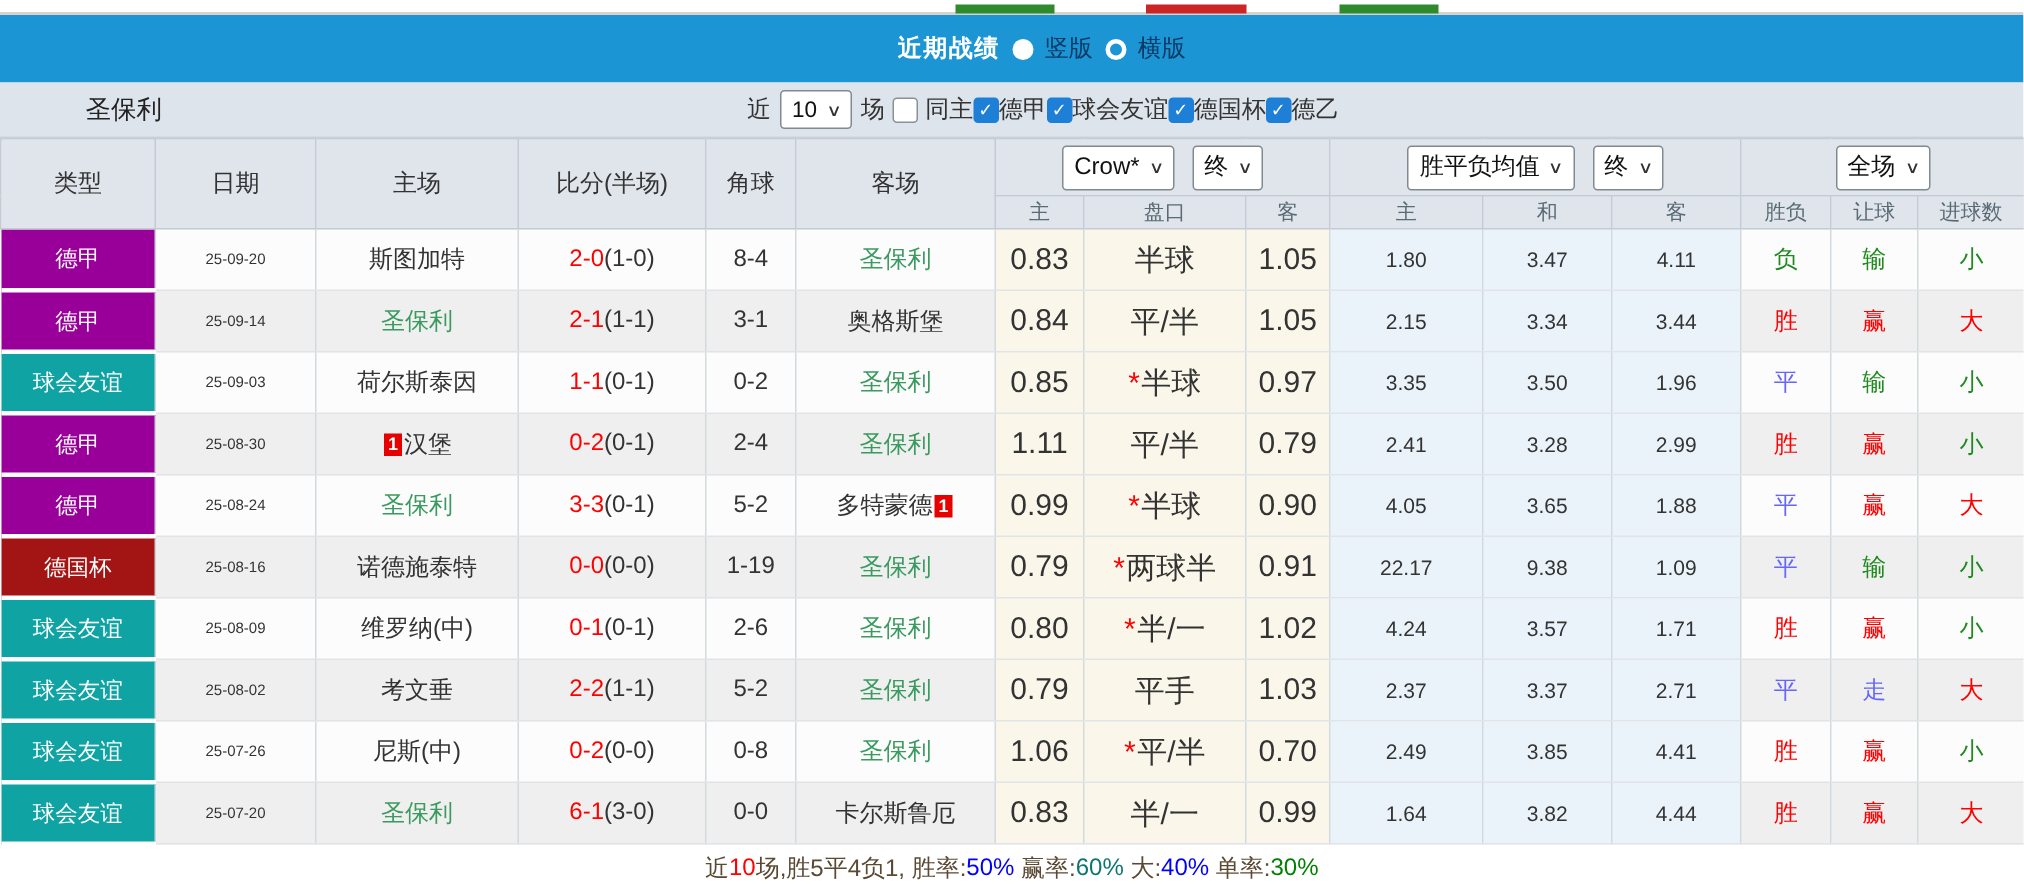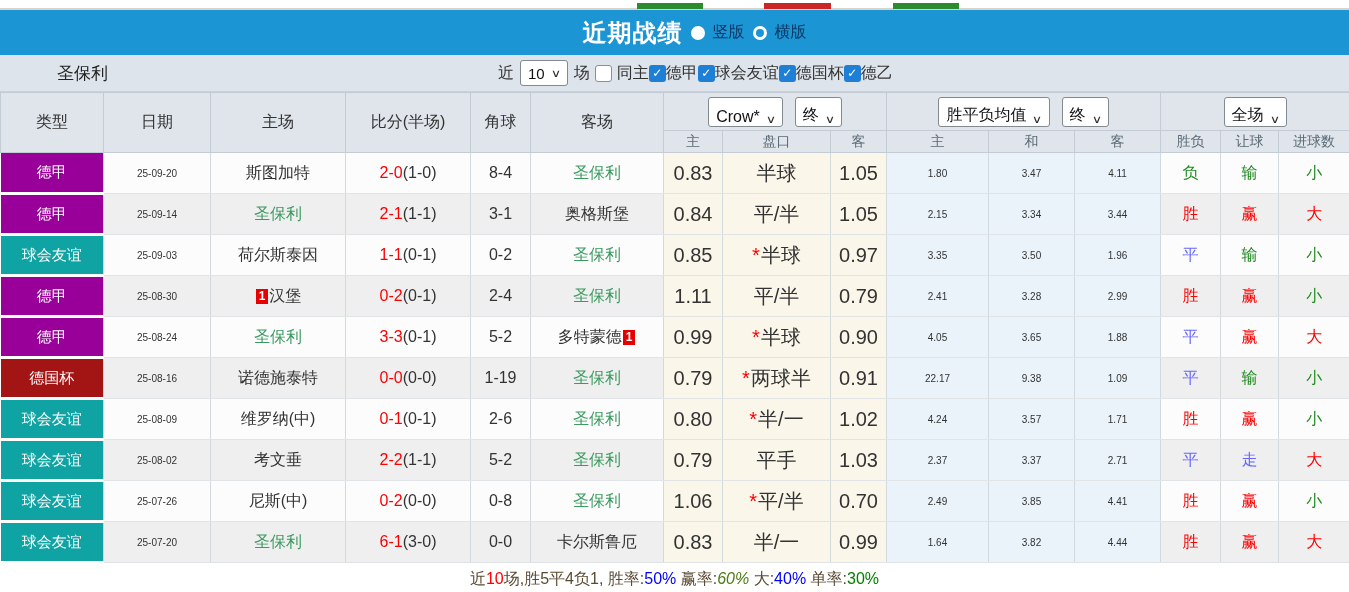--- a/index.html
+++ b/index.html
@@ -8,21 +8,21 @@
 
   
   .top-strip { position:relative; width:100%; height:10px; background:#fff; border-bottom:2px solid #d6d3cd; }
   .top-strip .tbar { position:absolute; top:3px; height:6px; display:block; }
   .top-strip .tbar:nth-child(1){ left:637px; width:66px; }
   .top-strip .tbar:nth-child(2){ left:764px; width:67px; }
   .top-strip .tbar:nth-child(3){ left:893px; width:66px; }
 
   
   .title-bar { height:45px; background:#1c95d4; display:flex; align-items:center; justify-content:center; gap:8px; padding-left:40px; }
-  .title-bar .title { color:#fff; font-weight:bold; font-size:24px; letter-spacing:1px; }
+  .title-bar .title { color:#fff; font-weight:bold; font-size:16px; letter-spacing:1px; }
   .radio { display:inline-block; width:14px; height:14px; border-radius:50%; }
   .radio.filled { background:#fff; }
   .radio.ring { background:transparent; border:3px solid #fff; }
   .radio-label { color:#0b3a66; font-size:16px;font-family:Liberation Mono, monospace; }
 
   
   .filter-bar { position:relative; height:37px; background:#dde4ec; border-bottom:1px solid #c9d2da; }
   .team-title { position:absolute; left:57px; top:50%; transform:translateY(-50%); font-size:17px; color:#222; }
   .filter-controls { position:absolute; left:498px; top:50%; transform:translateY(-50%); display:flex; align-items:center; font-size:16px; color:#333; }
   .fake-select { display:inline-flex; align-items:center; background:#fff; border:1px solid #818a91; border-radius:3px; height:26px; padding:0 7px; font-size:15px; color:#111; cursor:default; }
@@ -34,33 +34,33 @@
   .check-item { display:inline-flex; align-items:center; }
   .check-item .cb-label { color:#333; }
 
   
   table { width:1349px; border-collapse:collapse; table-layout:fixed; }
   thead th { background:#dfe5eb; border:1px solid #c3ccd4; font-weight:normal; }
   thead tr.h1 th { height:38px; font-size:16px; color:#333; }
   thead tr.h2 th { height:22px; font-size:14px; color:#5a6b76; }
   thead .sel-group { text-align:center; }
   thead .sel-wrap { display:flex; align-items:center; justify-content:center; gap:12px; }
-  thead .fake-select { height:30px; font-size:16px;align-items:flex-end; }
+  thead .fake-select { height:30px; font-size:16px; }
 
   tbody td { height:41px; text-align:center; font-size:16px; color:#333; border-right:1px solid #d3dade; border-bottom:1px solid #e1e4e7; background:#fcfcfc; }
   tbody tr.alt td { background:#efefef; }
   tbody td:last-child { border-right:none; }
   td.type { color:#fff; font-size:15px; border-bottom:3px solid #fff !important; border-right:1px solid #cfd6da; }
   td.date { font-size:10px; }
   td.team .self { color:#3a9a5f; }
   td.score .fs { color:#ff0000;text-align:right; }
   td.score .hs { color:#333; }
   .rank { display:inline-block; background:#e60000; color:#fff; font-size:12px; font-weight:bold; line-height:15px; padding:0 3px; vertical-align:middle; margin:0 1px; }
   tbody td.asian { background:#faf6ea !important; font-size:20px; }
-  tbody td.euro { background:#e9f3f9 !important; font-size:10px; }
+  tbody td.euro { background:#e9f3f9 !important; font-size:14px; }
   td .star { color:#ff0000; margin-right:1px; }
   td.res { font-size:16px; }
 
   
   .summary { height:30px; display:flex; align-items:center; justify-content:center; font-size:16px; background:#fff; }
   .summary span { white-space:pre; }
 </style>
 </head>
 <body>
 
@@ -356,20 +356,20 @@
         </tr>
       </tbody>
   </table>
 
   <div class="summary" id="summary">
       <span style="color: rgb(90, 74, 51);">近</span>
       <span style="color: rgb(255, 0, 0);">10</span>
       <span style="color: rgb(90, 74, 51);">场,胜5平4负1, 胜率:</span>
       <span style="color: rgb(0, 0, 255);">50%</span>
       <span style="color: rgb(90, 74, 51);"> 赢率:</span>
-      <span style="color: #4d7c0f; font-style: italic;">60%</span>
+      <span style="color: #0f766e;">60%</span>
       <span style="color: rgb(90, 74, 51);"> 大:</span>
       <span style="color: rgb(0, 0, 255);">40%</span>
       <span style="color: rgb(90, 74, 51);"> 单率:</span>
       <span style="color: rgb(0, 128, 0);">30%</span>
     </div>
 
 </div>
 
 </body></html>

